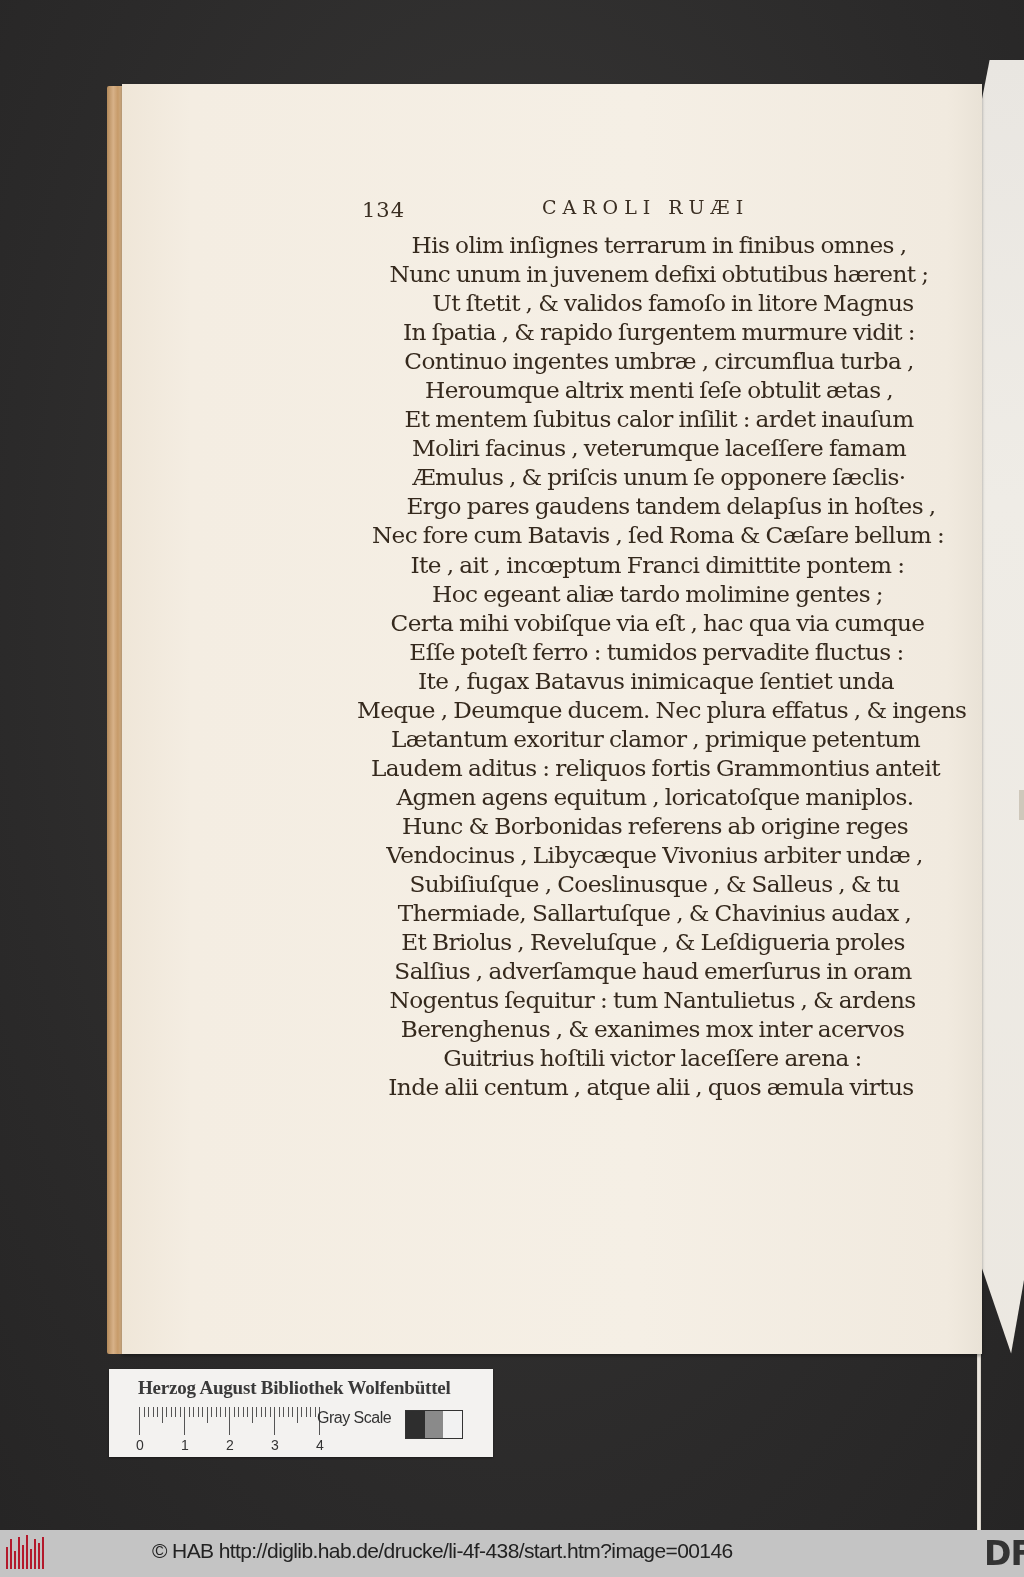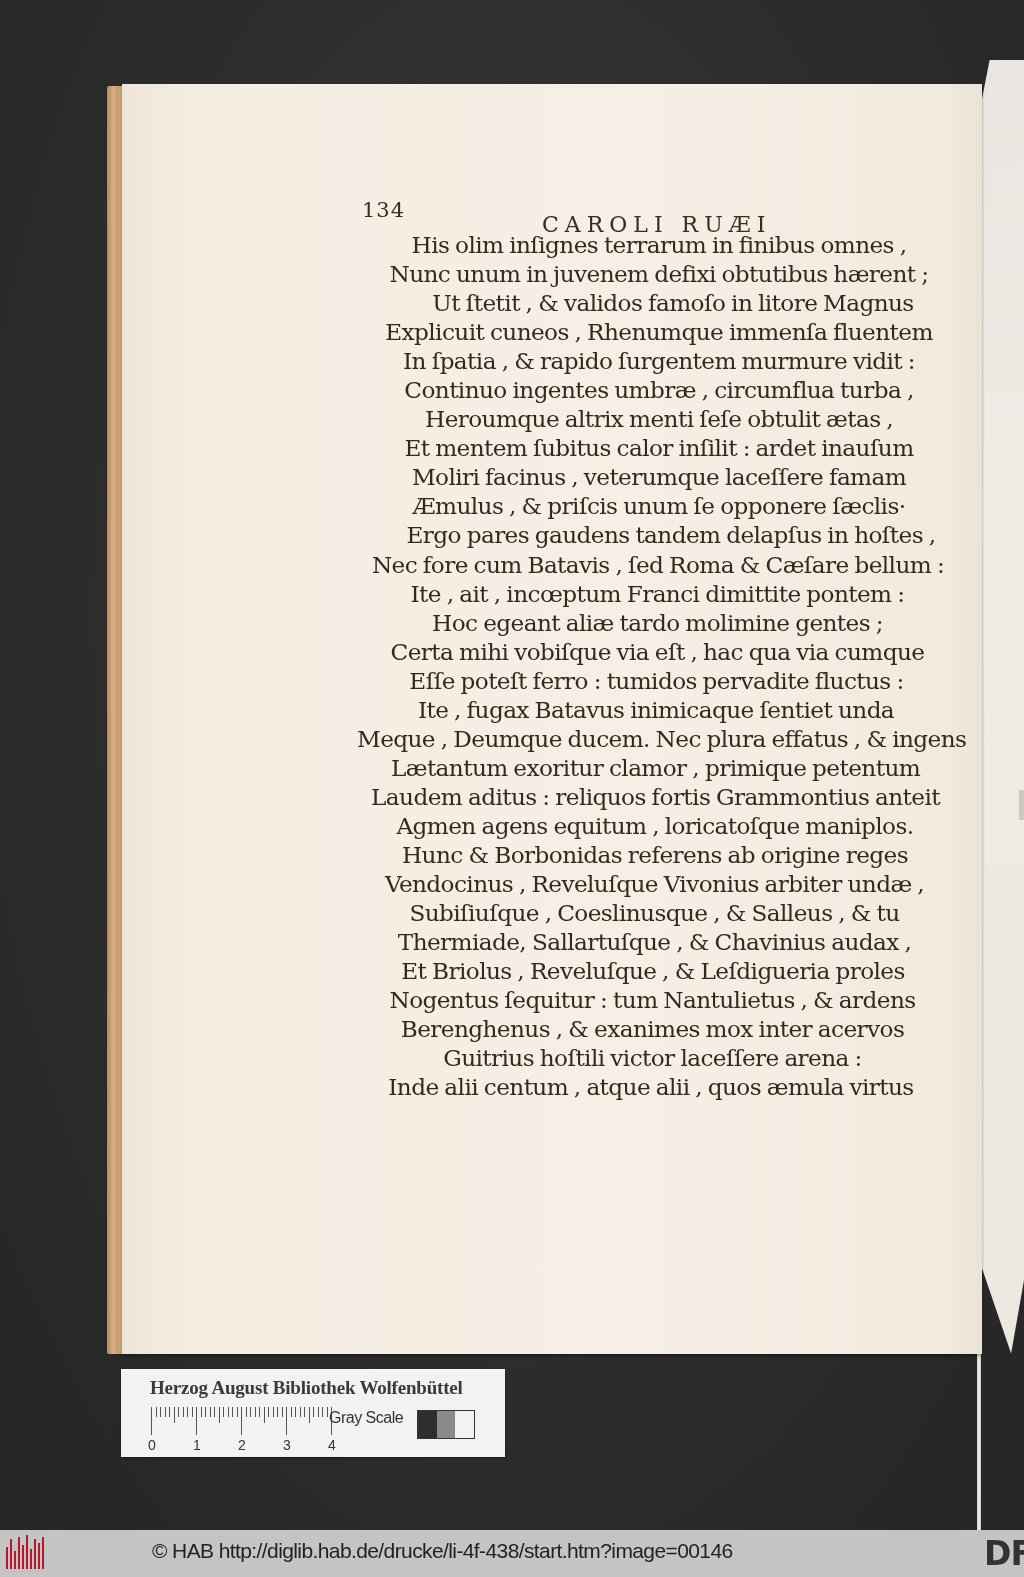--- a/index.html
+++ b/index.html
@@ -36,37 +36,36 @@
     position: absolute; right: 0; top: 730px; width: 5px; height: 30px; background: #cfc8bb;
   }
   .header {
     position: absolute; left: 362px; top: 196px; width: 460px; height: 30px;
     color: #3a2e22;
   }
   .page-num {
     position: absolute; left: 0; top: 2px; font-size: 21px; letter-spacing: 1px;
   }
   .running-title {
-    position: absolute; left: 180px; top: 16px; font-size: 22px; letter-spacing: 6px;
+    position: absolute; left: 180px; top: 0; font-size: 19px; letter-spacing: 6px;
   }
   .text {
     position: absolute; left: 345px; top: 230px; width: 610px;
     color: #35291d; font-size: 23.2px; line-height: 29.05px;
     font-family: "DejaVu Serif", serif;
     letter-spacing: -0.6px; word-spacing: -1px; text-align: center;
   }
   .line { white-space: nowrap; display: block; }
   .indent { padding-left: 24px; }
   .shift1 { padding-left: 18px; }
   
   .hab-label {
     position: absolute; left: 109px; top: 1369px; width: 384px; height: 88px;
     background: #f3f2f0; box-shadow: 0 1px 2px rgba(0,0,0,0.4);
     font-family: "Liberation Sans", sans-serif;
-    margin-left: 12px;
   }
   .hab-title {
     position: absolute; left: 29px; top: 8px;
     font-family: "Liberation Serif", serif; font-weight: bold; font-size: 19px; color: #3a3a3a;
     letter-spacing: -0.2px;
   }
   .ruler { position: absolute; left: 30px; top: 38px; width: 190px; height: 46px; }
   .tick { position: absolute; top: 0; width: 1px; background: #555; }
   .ruler-num { position: absolute; top: 30px; font-size: 14px; color: #333; }
   .gray-label { position: absolute; left: 208px; top: 40px; font-size: 16px; color: #333; letter-spacing: -0.5px; }
@@ -107,43 +106,43 @@
 
   <div class="header">
     <span class="page-num">134</span>
     <span class="running-title">CAROLI RUÆI</span>
   </div>
 
   <div class="text">
     <span class="line shift1">His olim inſignes terrarum in finibus omnes ,</span>
     <span class="line shift1">Nunc unum in juvenem defixi obtutibus hærent ;</span>
     <span class="line shift1 indent" style="padding-left:46px">Ut ſtetit , &amp; validos famoſo in litore Magnus</span>
-    <span class="line shift1">Explicuit cuneos , Rhenumque immenſa fluentem</span>
     <span class="line shift1">In ſpatia , &amp; rapido ſurgentem murmure vidit :</span>
     <span class="line shift1">Continuo ingentes umbræ , circumflua turba ,</span>
     <span class="line shift1">Heroumque altrix menti ſeſe obtulit ætas ,</span>
     <span class="line shift1">Et mentem ſubitus calor inſilit : ardet inauſum</span>
     <span class="line shift1">Moliri facinus , veterumque laceſſere famam</span>
     <span class="line shift1">Æmulus , &amp; priſcis unum ſe opponere ſæclis·</span>
     <span class="line" style="padding-left:42px">Ergo pares gaudens tandem delapſus in hoſtes ,</span>
     <span class="line" style="padding-left:16px">Nec fore cum Batavis , ſed Roma &amp; Cæſare bellum :</span>
     <span class="line" style="padding-left:15px">Ite , ait , incœptum Franci dimittite pontem :</span>
     <span class="line" style="padding-left:15px">Hoc egeant aliæ tardo molimine gentes ;</span>
     <span class="line" style="padding-left:15px">Certa mihi vobiſque via eſt , hac qua via cumque</span>
     <span class="line" style="padding-left:13px">Eſſe poteſt ferro : tumidos pervadite fluctus :</span>
     <span class="line" style="padding-left:12px">Ite , fugax Batavus inimicaque ſentiet unda</span>
     <span class="line" style="padding-left:12px">Meque , Deumque ducem. Nec plura effatus , &amp; ingens</span>
     <span class="line" style="padding-left:11px">Lætantum exoritur clamor , primique petentum</span>
     <span class="line" style="padding-left:11px">Laudem aditus : reliquos fortis Grammontius anteit</span>
     <span class="line" style="padding-left:10px">Agmen agens equitum , loricatoſque maniplos.</span>
     <span class="line" style="padding-left:10px">Hunc &amp; Borbonidas referens ab origine reges</span>
-    <span class="line" style="padding-left:9px">Vendocinus , Reveluſque Vivonius arbiter undæ ,</span>
+    <span class="line" style="padding-left:9px">Vendocinus , Libycæque Vivonius arbiter undæ ,</span>
     <span class="line" style="padding-left:9px">Subiſiuſque , Coeslinusque , &amp; Salleus , &amp; tu</span>
     <span class="line" style="padding-left:9px">Thermiade, Sallartuſque , &amp; Chavinius audax ,</span>
     <span class="line" style="padding-left:6px">Et Briolus , Reveluſque , &amp; Leſdigueria proles</span>
+    <span class="line" style="padding-left:6px">Salſius , adverſamque haud emerſurus in oram</span>
     <span class="line" style="padding-left:5px">Nogentus ſequitur : tum Nantulietus , &amp; ardens</span>
     <span class="line" style="padding-left:5px">Berenghenus , &amp; exanimes mox inter acervos</span>
     <span class="line" style="padding-left:5px">Guitrius hoſtili victor laceſſere arena :</span>
     <span class="line" style="padding-left:2px">Inde alii centum , atque alii , quos æmula virtus</span>
   </div>
 
   <div class="hab-label">
     <div class="hab-title">Herzog August Bibliothek Wolfenbüttel</div>
     <div class="ruler">
       <div class="tick" style="left:0;height:28px"></div>

